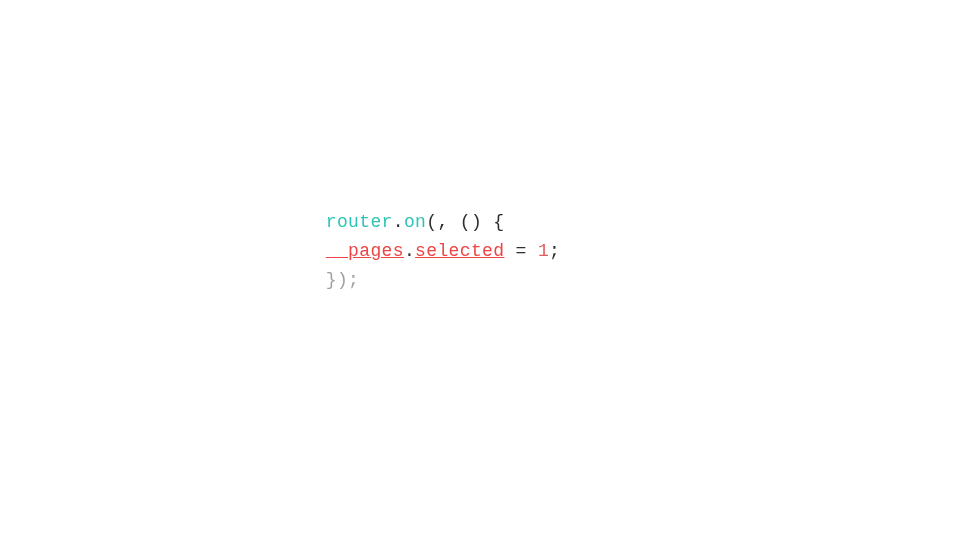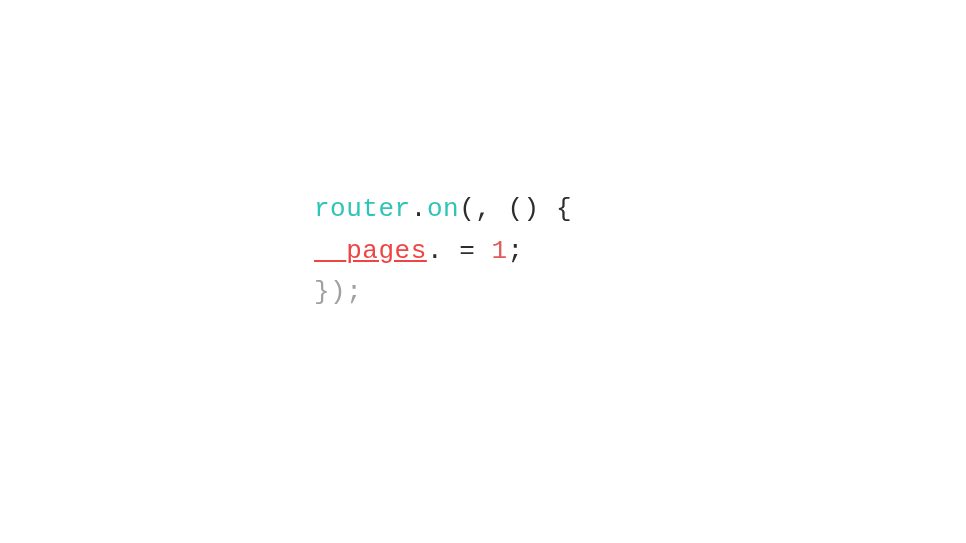--- a/index.html
+++ b/index.html
@@ -17,21 +17,21 @@
       justify-content: center;
       font-family: 'Courier New', Courier, monospace;
       overflow: hidden;
     }
 
     .code-block {
       display: flex;
       flex-direction: column;
       gap: 0;
       line-height: 1.6;
-      font-size: 26px;
+      font-size: 18px;
       letter-spacing: 0.02em;
       margin-top: -40px;
       margin-left: -80px;
     }
 
     .code-line {
       display: flex;
       align-items: baseline;
       white-space: pre;
     }
@@ -44,20 +44,20 @@
 </head>
 <body>
 
 <div class="code-block">
 
   <div class="code-line">
     <span class="color-cyan">router</span><span class="color-punct">.</span><span class="color-cyan">on</span><span class="color-punct">(</span><span class="color-punct">,</span><span> </span><span class="color-punct">()</span><span> </span><span class="color-punct">{</span>
   </div>
 
   <div class="code-line">
-    <span class="color-var">  </span><span class="color-var">pages</span><span class="color-punct">.</span><span> </span><span class="color-punct">=</span><span> </span><span class="color-number">1</span><span class="color-punct">;</span>
+    <span class="color-var">  </span><span class="color-var">pages</span><span class="color-punct">.</span><span class="color-var">selected</span><span> </span><span class="color-punct">=</span><span> </span><span class="color-number">1</span><span class="color-punct">;</span>
   </div>
 
   <div class="code-line">
     <span class="color-grey">});</span>
   </div>
 
 </div>
 
 </body></html>

